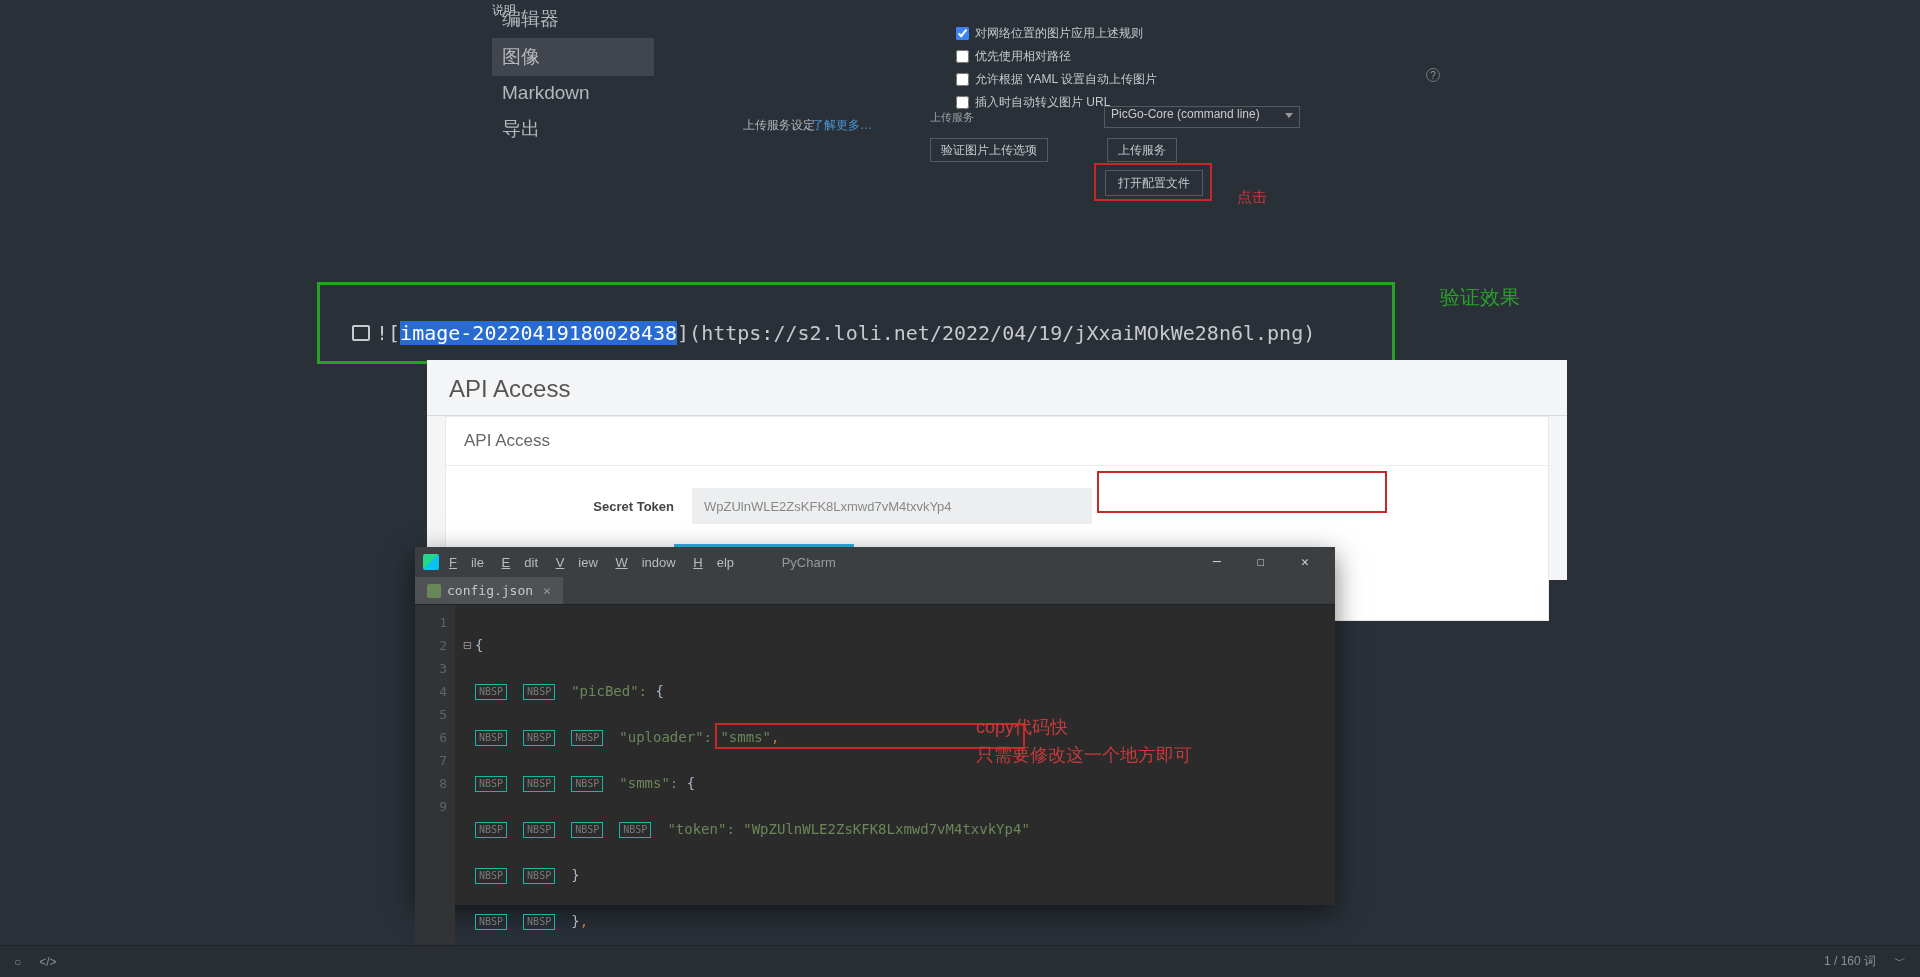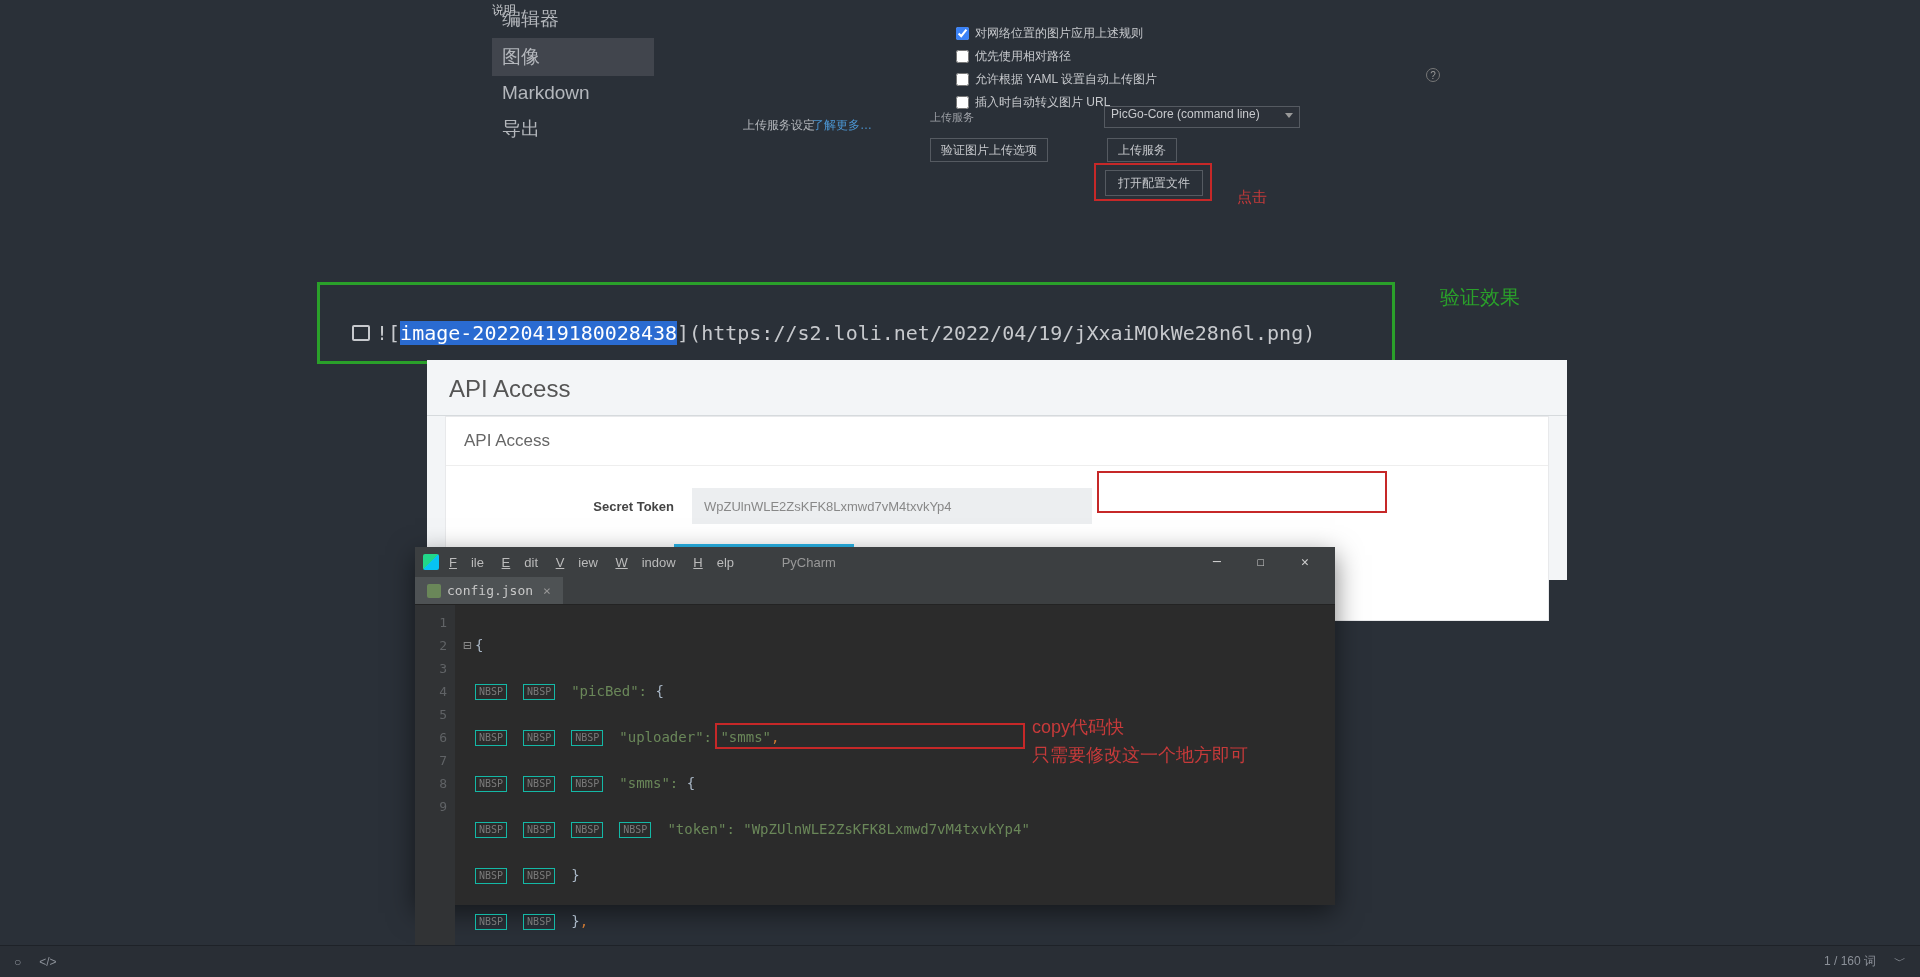--- a/index.html
+++ b/index.html
@@ -64,21 +64,21 @@
   .pyc-code { display: flex; }
   .pyc-gutter { width: 40px; background: #313335; text-align: right; padding: 6px 8px 0 0; color: #606366; font-size: 13px; line-height: 23px; }
   .pyc-lines { padding: 6px 0 0 8px; line-height: 23px; white-space: pre; }
   .fold { color: #888; display: inline-block; width: 12px; }
   .nbsp { display: inline-block; border: 1px solid #14b8a6; color: #7a7a7a; font-size: 10px; padding: 0 3px; margin-right: 16px; border-radius: 0; line-height: 14px; vertical-align: 1px; }
   .key { color: #6a8759; }
   .str { color: #6a8759; }
   .punc { color: #cc7832; }
   .plain { color: #a9b7c6; }
   .red-box3 { position: absolute; left: 300px; top: 176px; width: 310px; height: 26px; border: 2px solid #c62828; pointer-events: none; }
-  .red-label3 { position: absolute; left: 1032px; top: 713px; font-size: 18px; color: #c63a3a; line-height: 28px; }
+  .red-label3 { position: absolute; left: 976px; top: 713px; font-size: 18px; color: #c63a3a; line-height: 28px; }
 
   
   .footer { position: absolute; left: 0; bottom: 0; width: 1920px; height: 32px; background: #292e35; border-top: 1px solid #1e2228; display: flex; align-items: center; padding: 0 14px; color: #8b9098; font-size: 12px; }
   .f-icon { margin-right: 18px; cursor: pointer; }
   .f-right { margin-left: auto; display: flex; align-items: flex-start; }
   .code-label { position: absolute; left: 360px; bottom: 0px; font-size: 18px; color: #c7c9cd; }
 </style>
 </head>
 <body>
 

